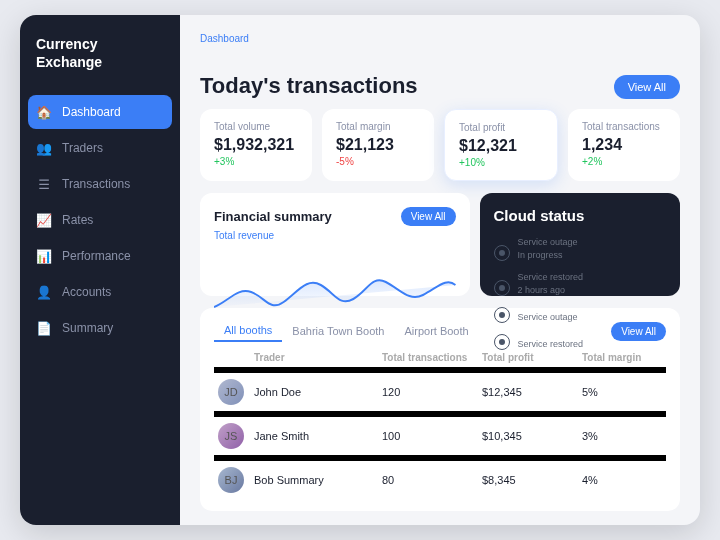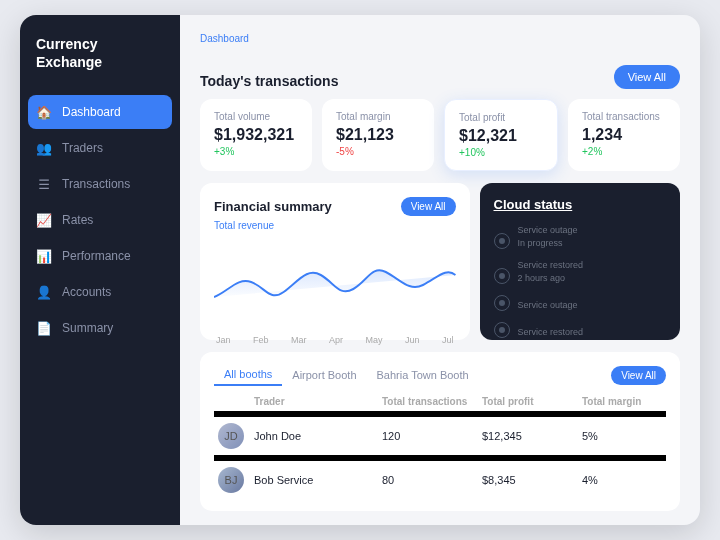--- a/index.html
+++ b/index.html
@@ -81,21 +81,21 @@
       display: flex;
       justify-content: space-between;
       align-items: flex-end;
     }
     .breadcrumb-label {
       font-size: 10px;
       color: #3b7ef6;
       margin-bottom: 2px;
     }
     .page-title {
-      font-size: 14px;
+      font-size: 22px;
       font-weight: 700;
       color: #1a1f2e;
       margin-top: 29px;
     }
     .btn-blue {
       background: #3b7ef6;
       color: #fff;
       border: none;
       border-radius: 20px;
       padding: 6px 14px;
@@ -184,25 +184,24 @@
     }
     
     .cloud-card {
       background: #1a1f2e;
       border-radius: 12px;
       padding: 14px;
       flex: 1;
       color: #fff;
     }
     .cloud-title {
-      font-size: 13px;
+      font-size: 15px;
       font-weight: 700;
       color: #fff;
       margin-bottom: 12px;
-      text-decoration: underline;
     }
     .cloud-item {
       display: flex;
       align-items: flex-end;
       gap: 8px;
       margin-bottom: 10px;
       font-size: 11px;
       color: #ccd;
     }
     .cloud-dot {
@@ -437,22 +436,22 @@
               <span>Service restored</span>
             </div>
           </div>
         </div>
       </div>
     </div>
 
     <div class="bottom-section">
       <div class="tabs-row">
         <div class="tab active">All booths</div>
+        <div class="tab">Bahria Town Booth</div>
         <div class="tab">Airport Booth</div>
-        <div class="tab">Bahria Town Booth</div>
         <div class="tab-spacer"></div>
         <button class="btn-blue" style="font-size:10px;padding:4px 10px;">View All</button>
       </div>
       <div class="table-header">
         <span></span>
         <span>Trader</span>
         <span>Total transactions</span>
         <span>Total profit</span>
         <span>Total margin</span>
       </div>
@@ -460,22 +459,31 @@
         <div class="avatar">
             <div class="avatar-face">JD</div>
           </div>
         <span>John Doe</span>
         <span>120</span>
         <span>$12,345</span>
         <span>5%</span>
       </div>
       <div class="table-row">
         <div class="avatar">
+            <div class="avatar-face" style="background:linear-gradient(135deg,#c0a0c8,#9060a8);">JS</div>
+          </div>
+        <span>Jane Smith</span>
+        <span>100</span>
+        <span>$10,345</span>
+        <span>3%</span>
+      </div>
+      <div class="table-row">
+        <div class="avatar">
             <div class="avatar-face" style="background:linear-gradient(135deg,#a8b8d0,#6878a0);">BJ</div>
           </div>
-        <span>Bob Service</span>
+        <span>Bob Summary</span>
         <span>80</span>
         <span>$8,345</span>
         <span>4%</span>
       </div>
     </div>
   </div>
 </div>
 
 </body></html>

